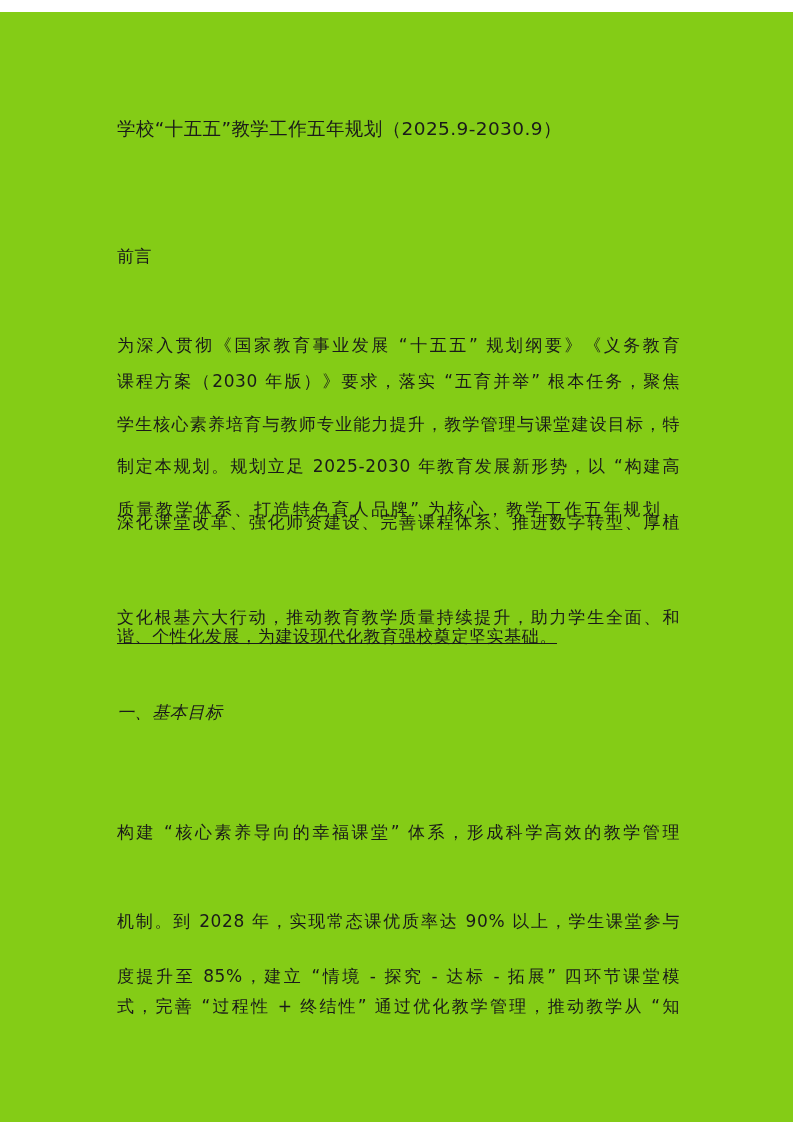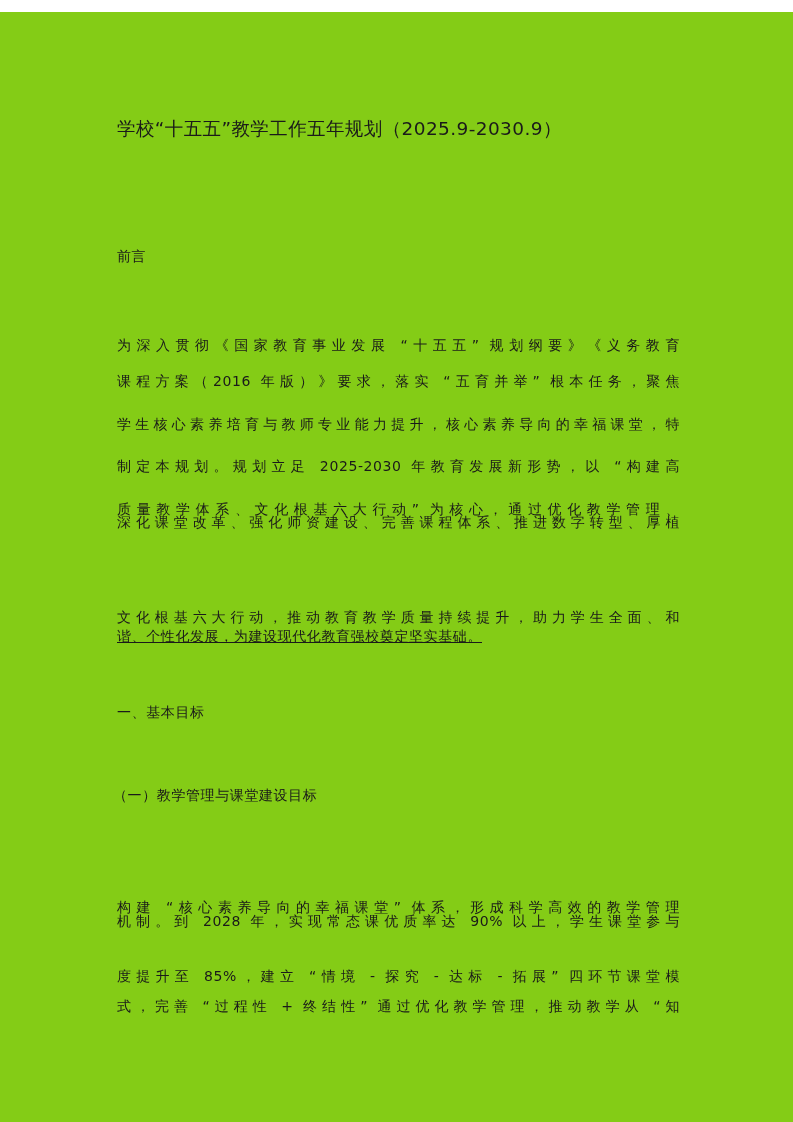--- a/index.html
+++ b/index.html
@@ -19,63 +19,62 @@
       position: absolute;
       left: 0; top: 0;
       width: 793px;
       height: 1122px;
       background: #84cc16;
       margin-top: 12px;
     }
     .line {
       position: absolute;
       left: 117px;
-      font-size: 14px;
+      font-size: 17px;
       line-height: 24px;
       white-space: nowrap;
       letter-spacing: 0.6px;
     }
     .body-line {
       width: 563px;
       text-align: justify;
       text-align-last: justify;
     }
     .body-line.last {
       text-align-last: left;
       text-decoration: underline;
     }
     .title { top: 105px; font-size: 18.5px; letter-spacing: 0.4px; }
     .preface { top: 232px; }
-    .h1 { top: 688px; }
+    .h1 { top: 688px; font-style: italic; }
     .h2 { top: 771px; left: 113px; }
   </style>
 </head>
 <body>
 
 <div class="page">
 
   <div class="line title">学校“十五五”教学工作五年规划（2025.9-2030.9）</div>
 
   <div class="line preface">前言</div>
 
   <div>
     <div class="line body-line" style="top:321px">为深入贯彻《国家教育事业发展 “十五五” 规划纲要》《义务教育</div>
-    <div class="line body-line" style="top:357px">课程方案（2016 年版）》要求，落实 “五育并举” 根本任务，聚焦</div>
-    <div class="line body-line" style="top:400px">学生核心素养培育与教师专业能力提升，核心素养导向的幸福课堂，特</div>
+    <div class="line body-line" style="top:357px">课程方案（2030 年版）》要求，落实 “五育并举” 根本任务，聚焦</div>
+    <div class="line body-line" style="top:400px">学生核心素养培育与教师专业能力提升，教学管理与课堂建设目标，特</div>
     <div class="line body-line" style="top:442px">制定本规划。规划立足 2025-2030 年教育发展新形势，以 “构建高</div>
-    <div class="line body-line" style="top:485px">质量教学体系、文化根基六大行动” 为核心，通过优化教学管理、</div>
+    <div class="line body-line" style="top:485px">质量教学体系、打造特色育人品牌” 为核心，教学工作五年规划、</div>
     <div class="line body-line" style="top:498px">深化课堂改革、强化师资建设、完善课程体系、推进数字转型、厚植</div>
     <div class="line body-line" style="top:593px">文化根基六大行动，推动教育教学质量持续提升，助力学生全面、和</div>
     <div class="line body-line last" style="top:612px">谐、个性化发展，为建设现代化教育强校奠定坚实基础。</div>
   </div>
 
   <div class="line h1">一、基本目标</div>
 
-  <div class="line h2">（一）教学管理与课堂建设目标</div>
 
   <div>
-    <div class="line body-line" style="top:883px">构建 “核心素养导向的幸福课堂” 体系，形成科学高效的教学管理</div>
+    <div class="line body-line" style="top:808px">构建 “核心素养导向的幸福课堂” 体系，形成科学高效的教学管理</div>
     <div class="line body-line" style="top:897px">机制。到 2028 年，实现常态课优质率达 90% 以上，学生课堂参与</div>
     <div class="line body-line" style="top:952px">度提升至 85%，建立 “情境 - 探究 - 达标 - 拓展” 四环节课堂模</div>
     <div class="line body-line" style="top:982px">式，完善 “过程性 + 终结性” 通过优化教学管理，推动教学从 “知</div>
   </div>
 
 </div>
 
 </body></html>

